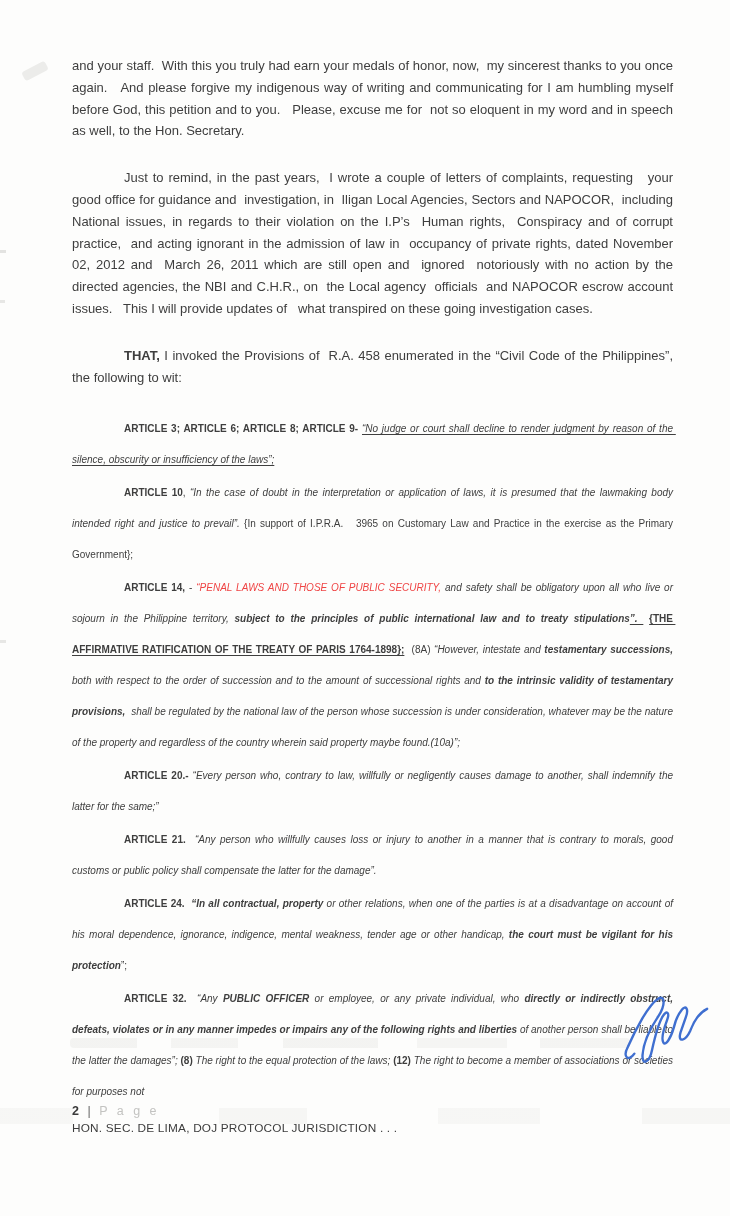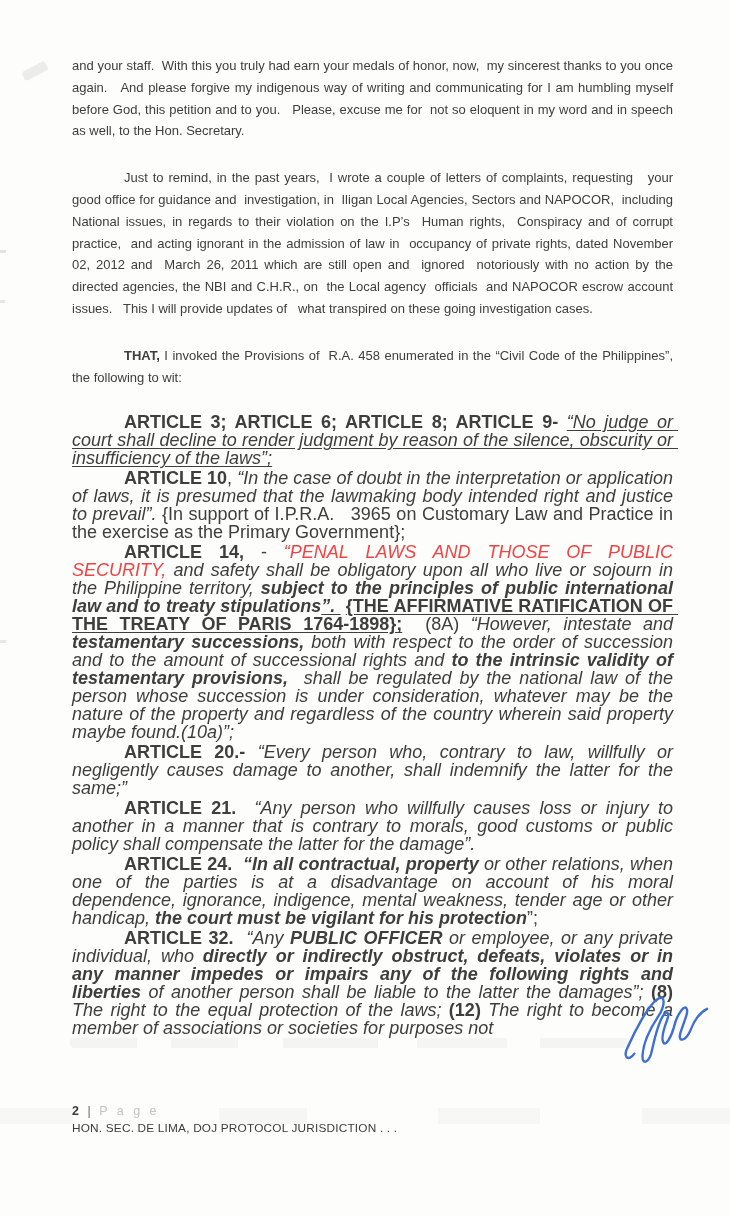--- a/index.html
+++ b/index.html
@@ -23,21 +23,21 @@
 
   .doc{
     position:absolute;left:72px;top:55px;width:601px;
   }
   .para{
     margin:0 0 0 0;
     text-align:justify;
   }
   .para span{white-space:pre-wrap;}
   .para.body{font-size:13px;line-height:21.8px;margin-bottom:25px;}
-  .para.article{font-size:18px;line-height:18px;margin-bottom:2px;}
+  .para.article{font-size:10px;line-height:31px;margin-bottom:2px;}
   .para.indent{text-indent:52px;}
   .s-b{font-weight:bold;}
   .s-i{font-style:italic;}
   .s-u{text-decoration:underline;text-underline-offset:2px;}
   .s-p{color:#ef4444;}
 
   .footer{
     position:absolute;left:72px;top:1104px;width:560px;
   }
   .footer .pageline{font-size:12.5px;letter-spacing:.5px;}

